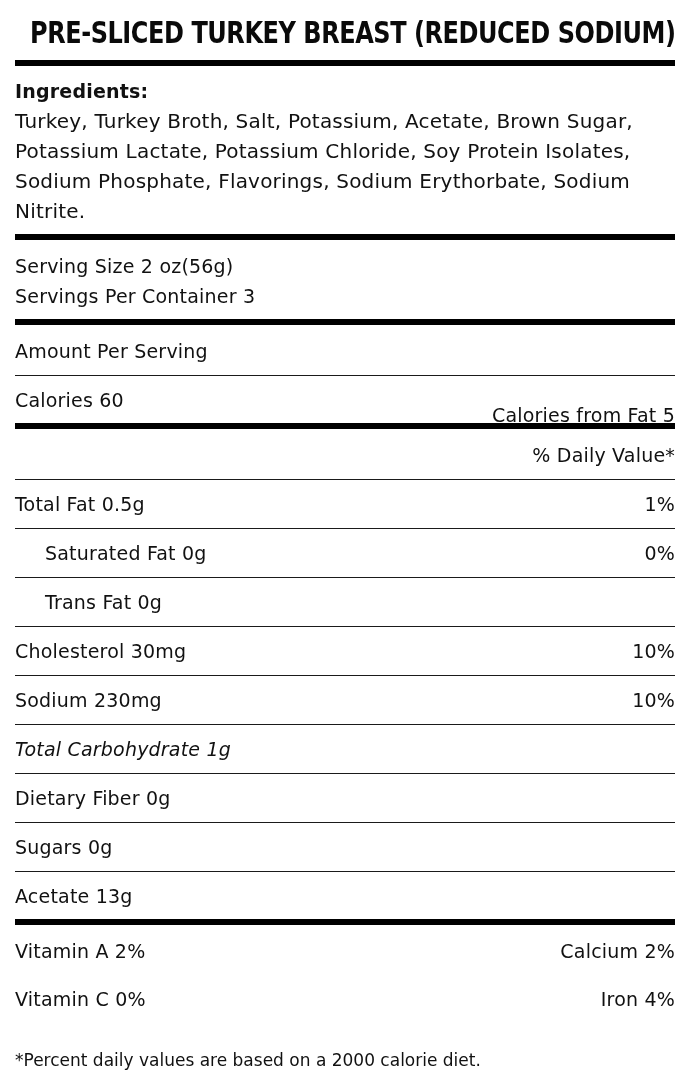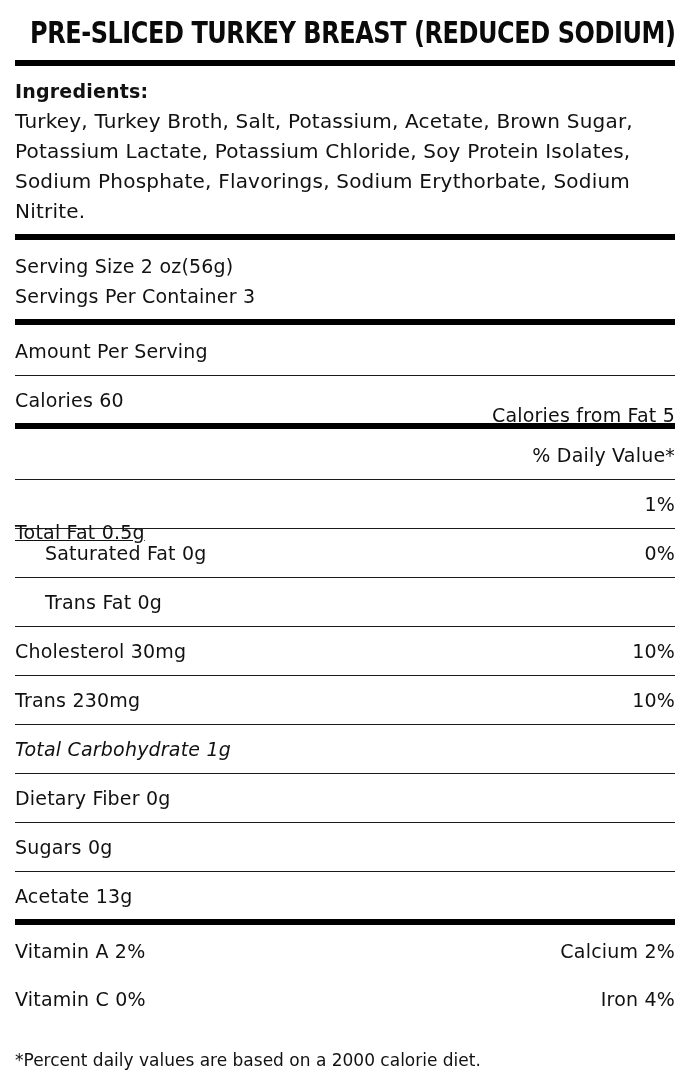--- a/index.html
+++ b/index.html
@@ -104,21 +104,21 @@
 
   <div class="text left" style="top:385px; left:0;">Calories 60</div>
   <div class="text right" style="top:400px; right:0;">Calories from Fat 5</div>
 
   <div class="rule-thick" style="top:423px; left:0;"></div>
 
   <div class="text right" style="top:440px; right:0;">% Daily Value*</div>
   <div class="rule-thin" style="top:479px; left:0;"></div>
 
   <div>
-    <div class="text" style="top:517px; left:0;text-decoration:underline;">Total Fat 0.5g</div>
+    <div class="text" style="top:489px; left:0;">Total Fat 0.5g</div>
     <div class="text" style="top:489px; right:0;">1%</div>
     <div class="rule-thin" style="top:528px; left:0;"></div>
   </div>
 
   <div>
     <div class="text" style="top:538px; left:30px;text-align:center;">Saturated Fat 0g</div>
     <div class="text" style="top:538px; right:0;">0%</div>
     <div class="rule-thin" style="top:577px; left:0;"></div>
   </div>
 
@@ -128,21 +128,21 @@
     <div class="rule-thin" style="top:626px; left:0;"></div>
   </div>
 
   <div>
     <div class="text" style="top:636px; left:0;">Cholesterol 30mg</div>
     <div class="text" style="top:636px; right:0;">10%</div>
     <div class="rule-thin" style="top:675px; left:0;"></div>
   </div>
 
   <div>
-    <div class="text" style="top:685px; left:0;">Trans 230mg</div>
+    <div class="text" style="top:685px; left:0;">Sodium 230mg</div>
     <div class="text" style="top:685px; right:0;">10%</div>
     <div class="rule-thin" style="top:724px; left:0;"></div>
   </div>
 
   <div>
     <div class="text" style="top:734px; left:0;font-style:italic;">Total Carbohydrate 1g</div>
     <div class="text" style="top:734px; right:0;"></div>
     <div class="rule-thin" style="top:773px; left:0;"></div>
   </div>
 

